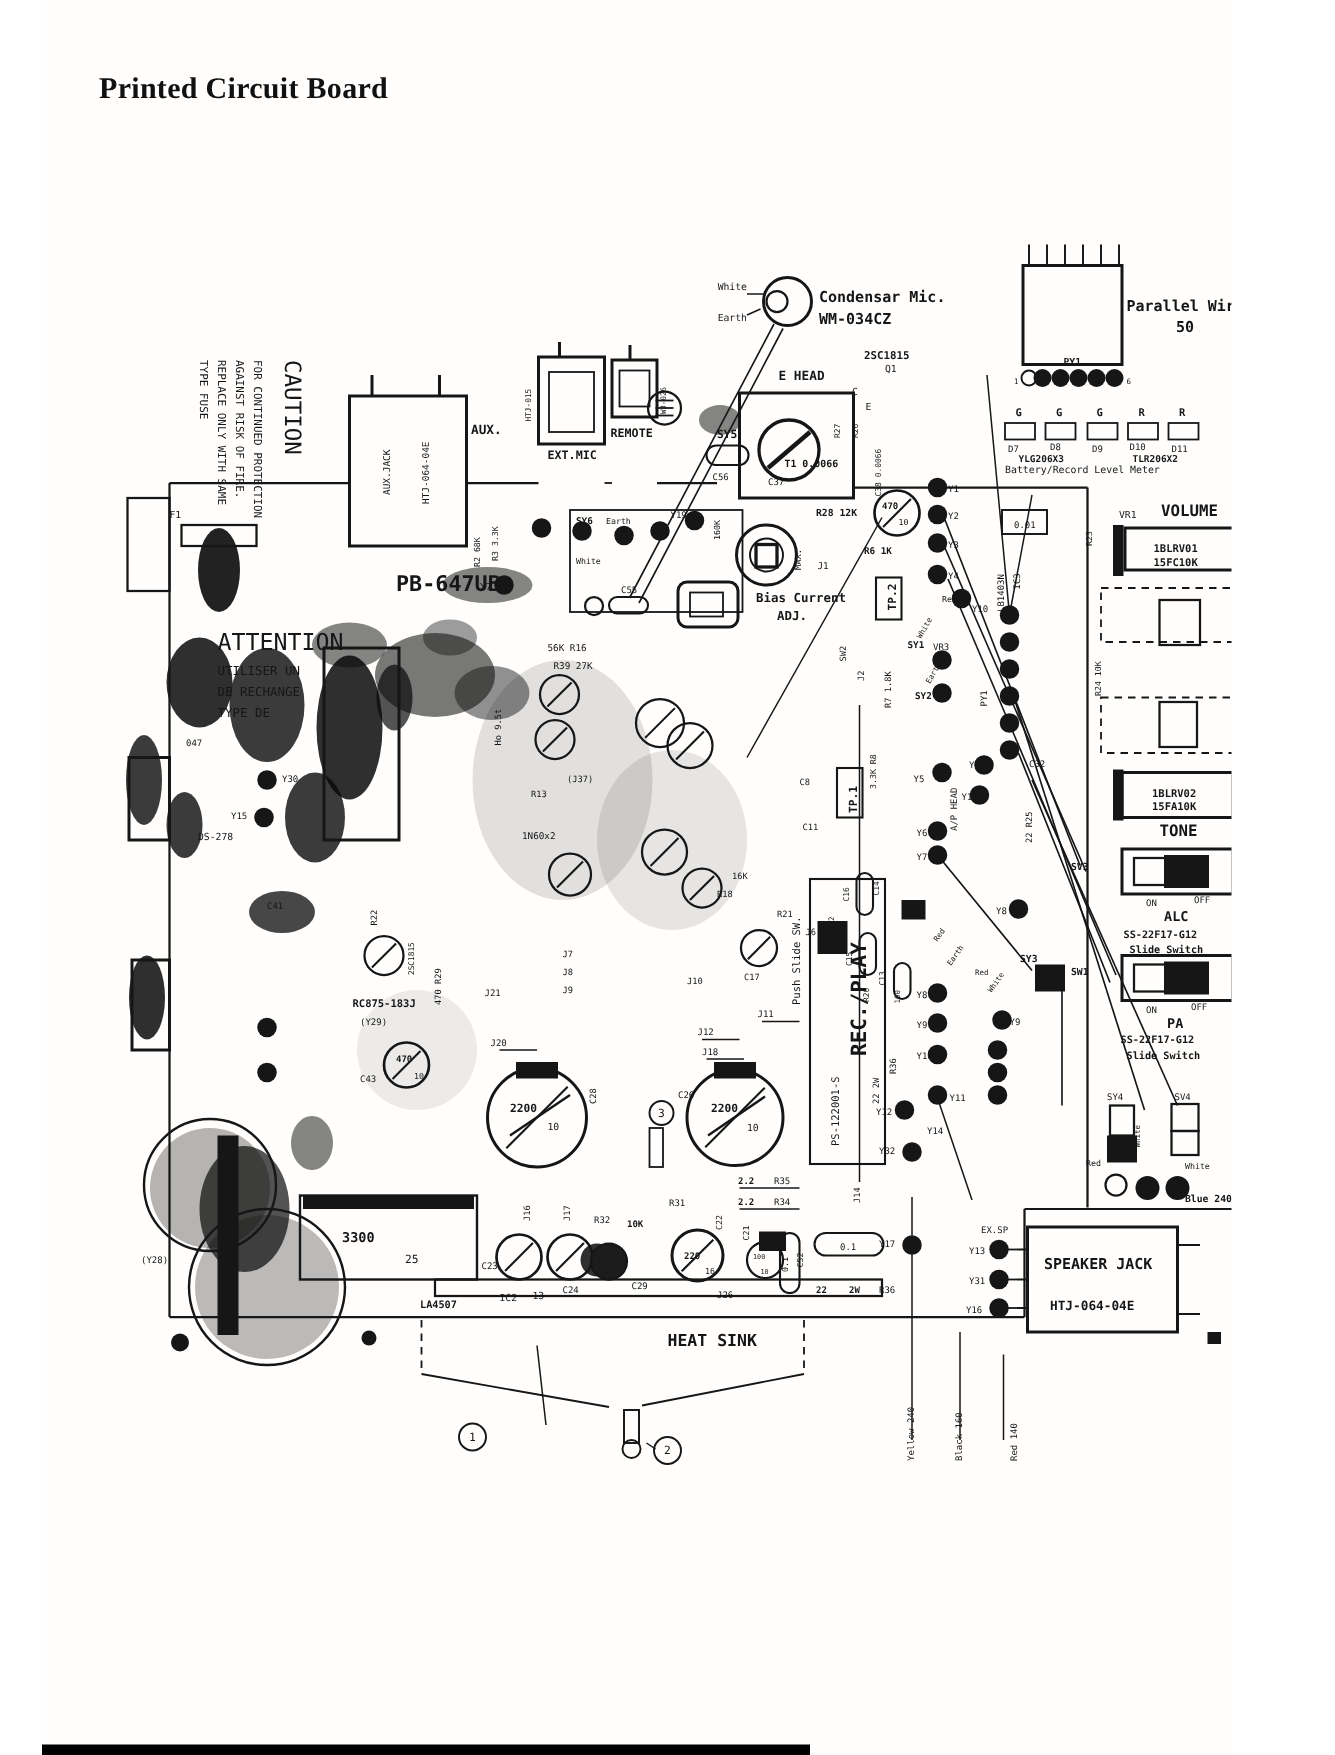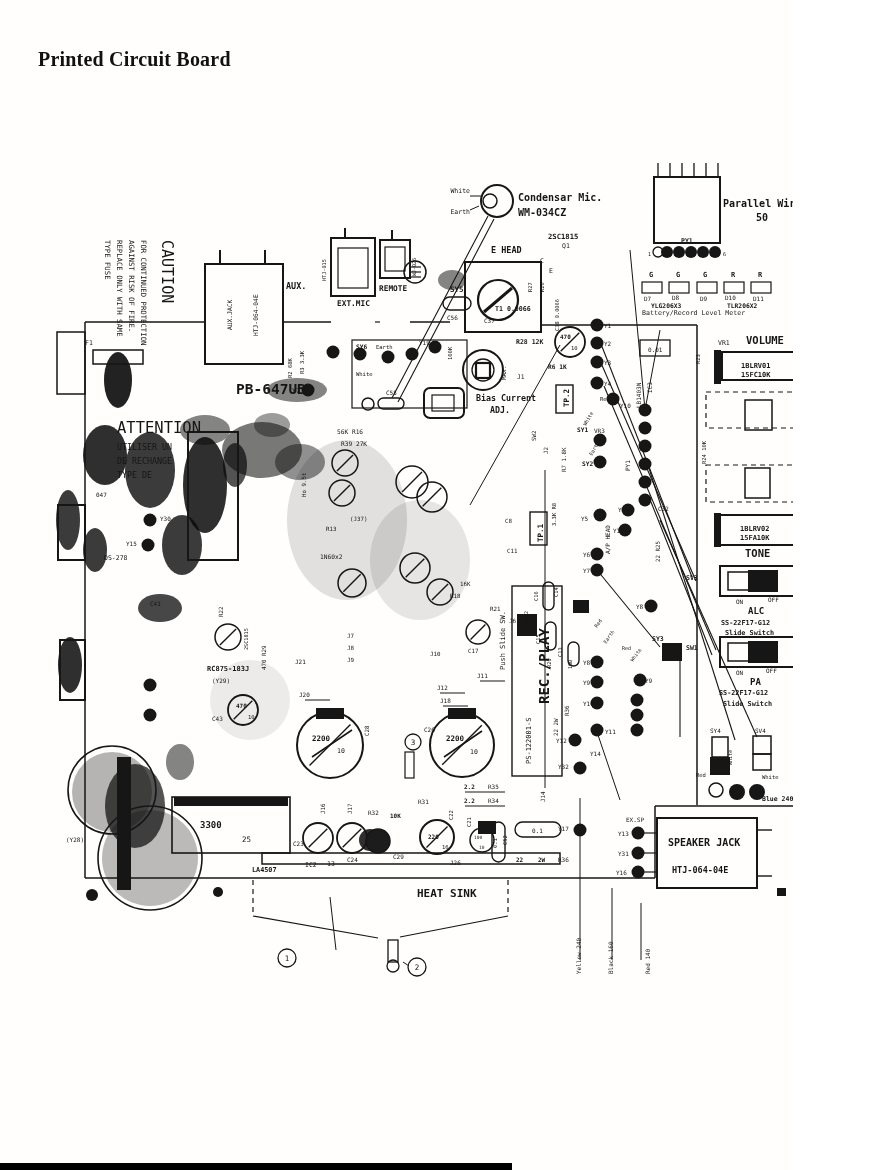--- a/index.html
+++ b/index.html
@@ -1,17 +1,17 @@
 <!DOCTYPE html>
 <html><head>
 <meta charset="utf-8">
 <style>
   html,body{margin:0;padding:0;background:#ffffff;}
   .page{position:relative;width:793px;height:1170px;background:#fffefd;overflow:hidden;
-        font-family:"DejaVu Sans Mono", monospace;}
+        font-family:"DejaVu Sans Mono", monospace;margin-left:28px;}
   .page-title{position:absolute;left:38px;top:48px;margin:0;font-family:"Liberation Serif", serif;
         font-size:20px;font-weight:700;color:#111;letter-spacing:.2px;}
   svg text{fill:#161616;}
 </style>
 </head>
 <body>
 
 <div class="page">
   <h1 class="page-title">Printed Circuit Board</h1>
   <svg id="pcb-svg" width="890" height="1170" viewBox="0 0 890 1170" style="position:absolute;left:0;top:0;">

